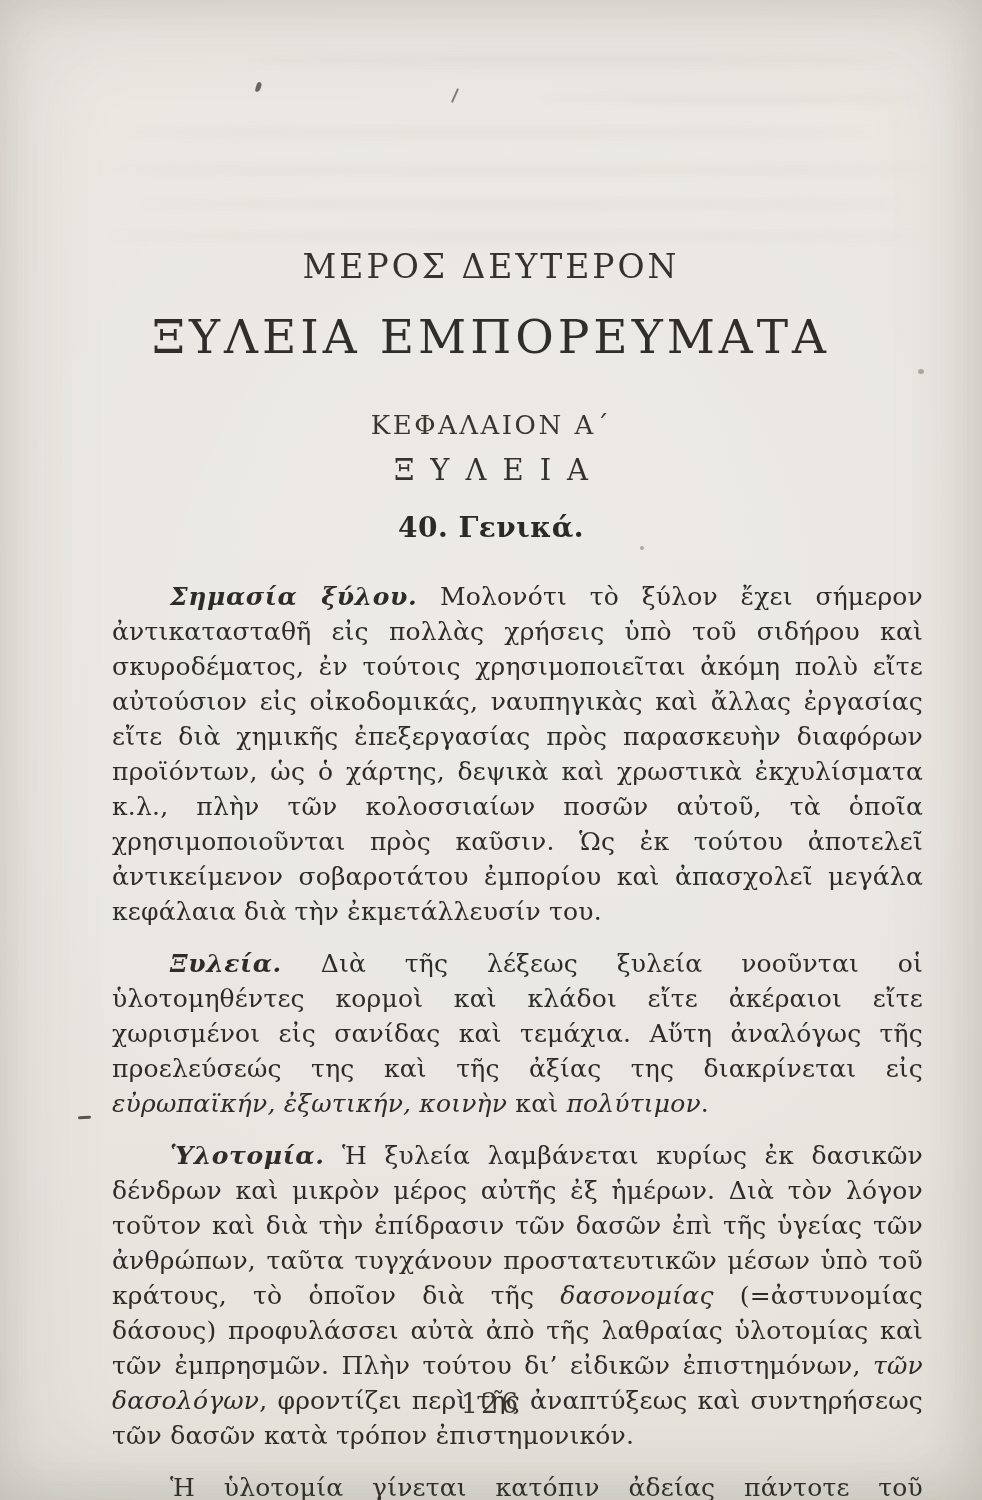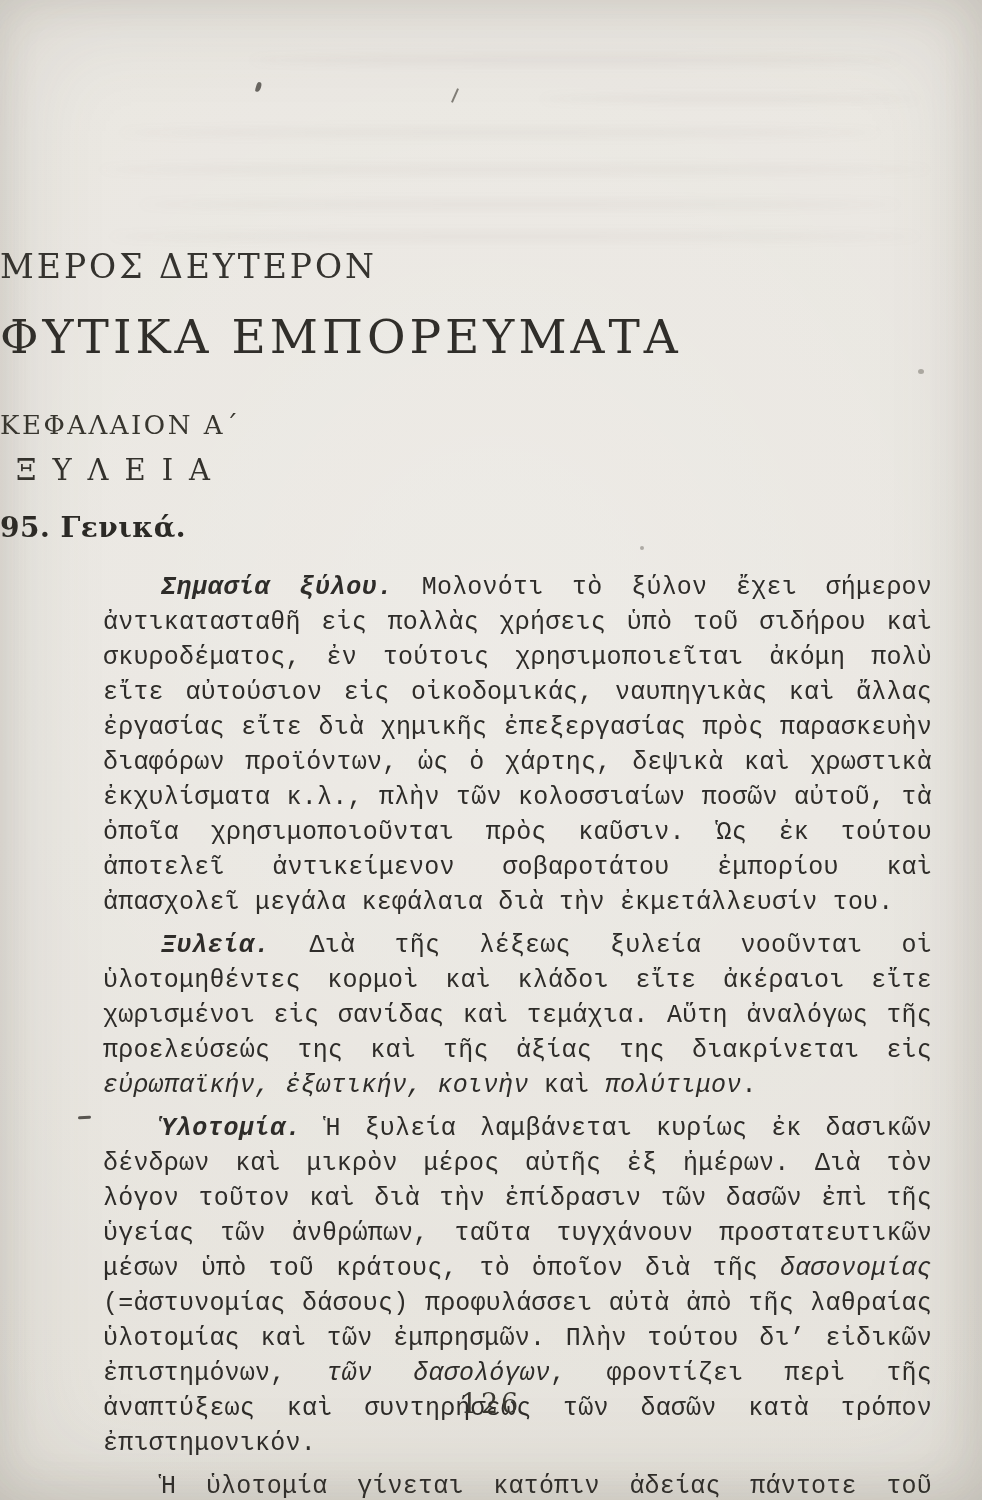--- a/index.html
+++ b/index.html
@@ -21,21 +21,21 @@
     content:"";
     position:absolute;inset:0;
     box-shadow:
       inset 0 0 110px rgba(95,88,74,0.16),
       inset -12px 0 50px rgba(95,88,74,0.07),
       inset 0 -10px 45px rgba(95,88,74,0.08);
     pointer-events:none;
   }
 
   
-  .header{position:absolute;top:0;left:0;width:100%;text-align:left;}
+  .header{position:absolute;top:0;left:0;width:100%;text-align:center;}
   .part-heading{
     margin-top:248px;
     font-size:33px;line-height:1.15;
     letter-spacing:3px;
     color:#35332f;
   }
   .book-title{
     margin-top:25px;
     font-size:47px;line-height:1.12;
     letter-spacing:4px;
@@ -68,21 +68,21 @@
     top:562px;left:0;
     width:982px;
     padding:0 42px 0 95px;
     box-sizing:border-box;
     text-align:justify;
     font-size:25px;
     line-height:35px;
     letter-spacing:0.2px;
     color:#2e2c29;
   }
-  .para{margin:8px;text-indent:58px;font-family:Liberation Mono, monospace;}
+  .para{margin:17px;text-indent:58px;}
   .seg-lead{font-weight:bold;font-style:italic;letter-spacing:0.6px;}
   .seg-italic{font-style:italic;}
 
   
   .footer{
     position:absolute;top:1388px;left:0;width:100%;
     text-align:center;
   }
   .page-number{
     font-size:27px;letter-spacing:3px;color:#3a3831;
@@ -144,24 +144,24 @@
   <div class="band b6"></div>
 
   <div class="speck speck-comma"></div>
   <div class="speck speck-slash"></div>
   <div class="speck speck-dot"></div>
   <div class="speck speck-dot2"></div>
   <div class="speck margin-mark"></div>
 
   <div class="header">
     <div class="part-heading">ΜΕΡΟΣ ΔΕΥΤΕΡΟΝ</div>
-    <div class="book-title">ΦΥΤΙΚΑ ΕΜΠΟΡΕΥΜΑΤΑ</div>
+    <div class="book-title">ΞΥΛΕΙΑ ΕΜΠΟΡΕΥΜΑΤΑ</div>
     <div class="chapter-heading">ΚΕΦΑΛΑΙΟΝ Α΄</div>
     <div class="section-heading">ΞΥΛΕΙΑ</div>
-    <div class="subsection-heading">95. Γενικά.</div>
+    <div class="subsection-heading">40. Γενικά.</div>
   </div>
 
   <div class="body-text">
     <p class="para"><span class="seg-lead">Σημασία ξύλου.</span><span class="seg-normal"> Μολονότι τὸ ξύλον ἔχει σήμερον ἀντικατασταθῆ εἰς πολλὰς χρήσεις ὑπὸ τοῦ σιδήρου καὶ σκυροδέματος, ἐν τούτοις χρησιμοποιεῖται ἀκόμη πολὺ εἴτε αὐτούσιον εἰς οἰκοδομικάς, ναυπηγικὰς καὶ ἄλλας ἐργασίας εἴτε διὰ χημικῆς ἐπεξεργασίας πρὸς παρασκευὴν διαφόρων προϊόντων, ὡς ὁ χάρτης, δεψικὰ καὶ χρωστικὰ ἐκχυλίσματα κ.λ., πλὴν τῶν κολοσσιαίων ποσῶν αὐτοῦ, τὰ ὁποῖα χρησιμοποιοῦνται πρὸς καῦσιν. Ὡς ἐκ τούτου ἀποτελεῖ ἀντικείμενον σοβαροτάτου ἐμπορίου καὶ ἀπασχολεῖ μεγάλα κεφάλαια διὰ τὴν ἐκμετάλλευσίν του.</span></p>
     <p class="para"><span class="seg-lead">Ξυλεία.</span><span class="seg-normal"> Διὰ τῆς λέξεως ξυλεία νοοῦνται οἱ ὑλοτομηθέντες κορμοὶ καὶ κλάδοι εἴτε ἀκέραιοι εἴτε χωρισμένοι εἰς σανίδας καὶ τεμάχια. Αὕτη ἀναλόγως τῆς προελεύσεώς της καὶ τῆς ἀξίας της διακρίνεται εἰς </span><span class="seg-italic">εὐρωπαϊκήν, ἐξωτικήν, κοινὴν</span><span class="seg-normal"> καὶ </span><span class="seg-italic">πολύτιμον</span><span class="seg-normal">.</span></p>
     <p class="para"><span class="seg-lead">Ὑλοτομία.</span><span class="seg-normal"> Ἡ ξυλεία λαμβάνεται κυρίως ἐκ δασικῶν δένδρων καὶ μικρὸν μέρος αὐτῆς ἐξ ἡμέρων. Διὰ τὸν λόγον τοῦτον καὶ διὰ τὴν ἐπίδρασιν τῶν δασῶν ἐπὶ τῆς ὑγείας τῶν ἀνθρώπων, ταῦτα τυγχάνουν προστατευτικῶν μέσων ὑπὸ τοῦ κράτους, τὸ ὁποῖον διὰ τῆς </span><span class="seg-italic">δασονομίας</span><span class="seg-normal"> (=ἀστυνομίας δάσους) προφυλάσσει αὐτὰ ἀπὸ τῆς λαθραίας ὑλοτομίας καὶ τῶν ἐμπρησμῶν. Πλὴν τούτου δι’ εἰδικῶν ἐπιστημόνων, </span><span class="seg-italic">τῶν δασολόγων</span><span class="seg-normal">, φροντίζει περὶ τῆς ἀναπτύξεως καὶ συντηρήσεως τῶν δασῶν κατὰ τρόπον ἐπιστημονικόν.</span></p>
     <p class="para"><span class="seg-normal">Ἡ ὑλοτομία γίνεται κατόπιν ἀδείας πάντοτε τοῦ δασαρχείου κατὰ δύο τρόπους. Κατὰ τὸν ἕνα τὸ δάσος χωρίζεται εἰς τμήματα, τὰ ὁποῖα ὑλοτομοῦνται κατὰ τὸν Ἰούνιον διαδοχικῶς, ὥστε ἕκαστον ἐξ</span></p>
   </div>
 
   <div class="footer">

